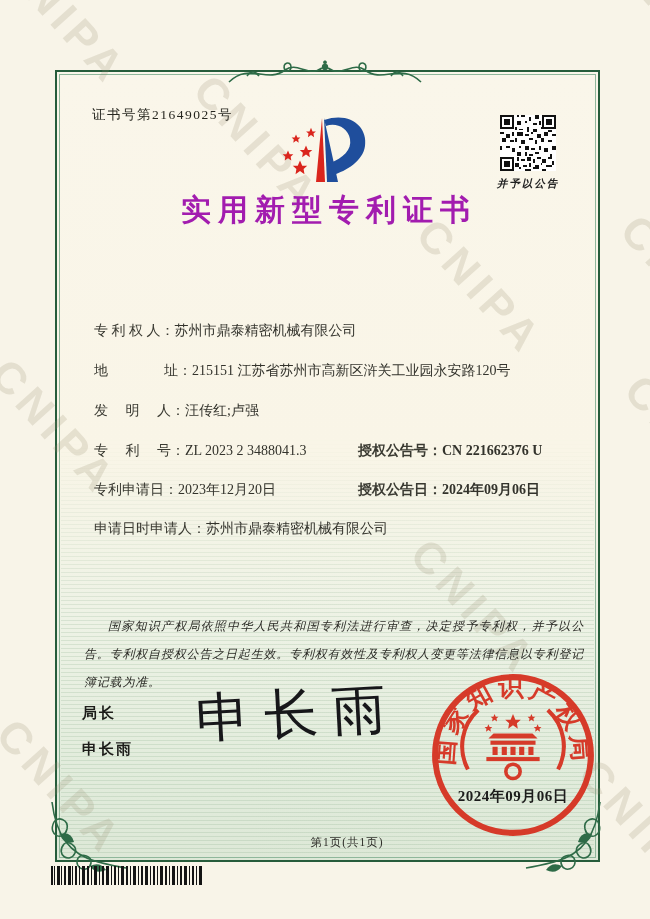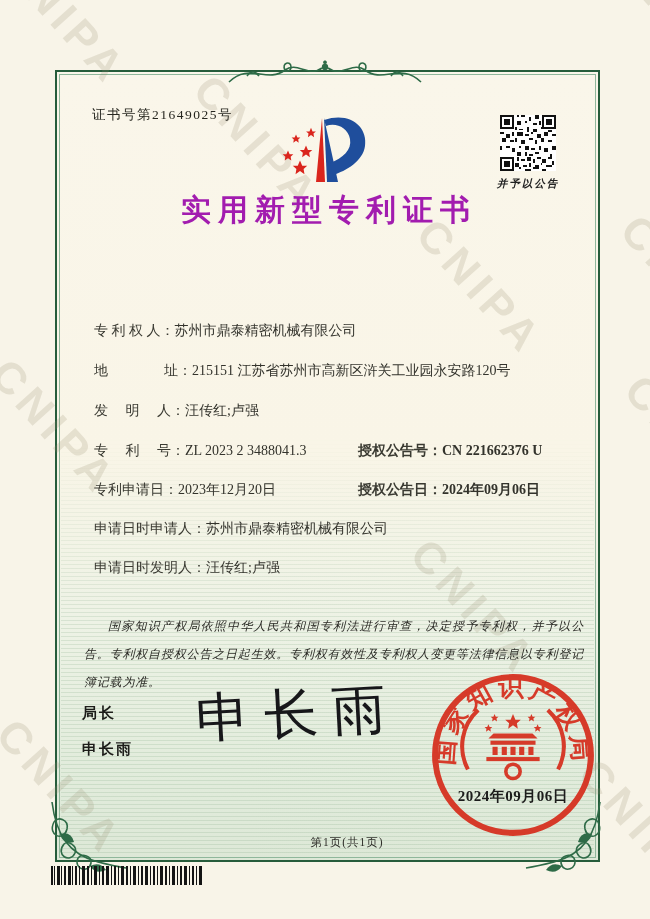--- a/index.html
+++ b/index.html
@@ -277,23 +277,20 @@
       <span class="lbl">专　 利 　号：</span><span class="val">ZL 2023 2 3488041.3</span>
       <span class="col2"><span class="lbl">授权公告号：</span><span class="val">CN 221662376 U</span></span>
     </div>
     <div class="field-row" style="top:481px">
       <span class="lbl">专利申请日：</span><span class="val">2023年12月20日</span>
       <span class="col2"><span class="lbl">授权公告日：</span><span class="val">2024年09月06日</span></span>
     </div>
     <div class="field-row" style="top:520px">
       <span class="lbl">申请日时申请人：</span><span class="val">苏州市鼎泰精密机械有限公司</span>
     </div>
-    <div class="field-row" style="top:559px">
-      <span class="lbl">申请日时发明人：</span><span class="val">汪传红;卢强</span>
-    </div>
 
     <p class="legal">国家知识产权局依照中华人民共和国专利法进行审查，决定授予专利权，并予以公告。专利权自授权公告之日起生效。专利权有效性及专利权人变更等法律信息以专利登记簿记载为准。</p>
 
     <div class="official-title">局长</div>
     <div class="official-name">申长雨</div>
     <div class="signature">申长雨</div>
 
     <div class="seal">
       <svg width="168" height="168" viewBox="0 0 164 164">
         <circle cx="82" cy="82" r="76" fill="none" stroke="#d6301f" stroke-width="6"></circle>

